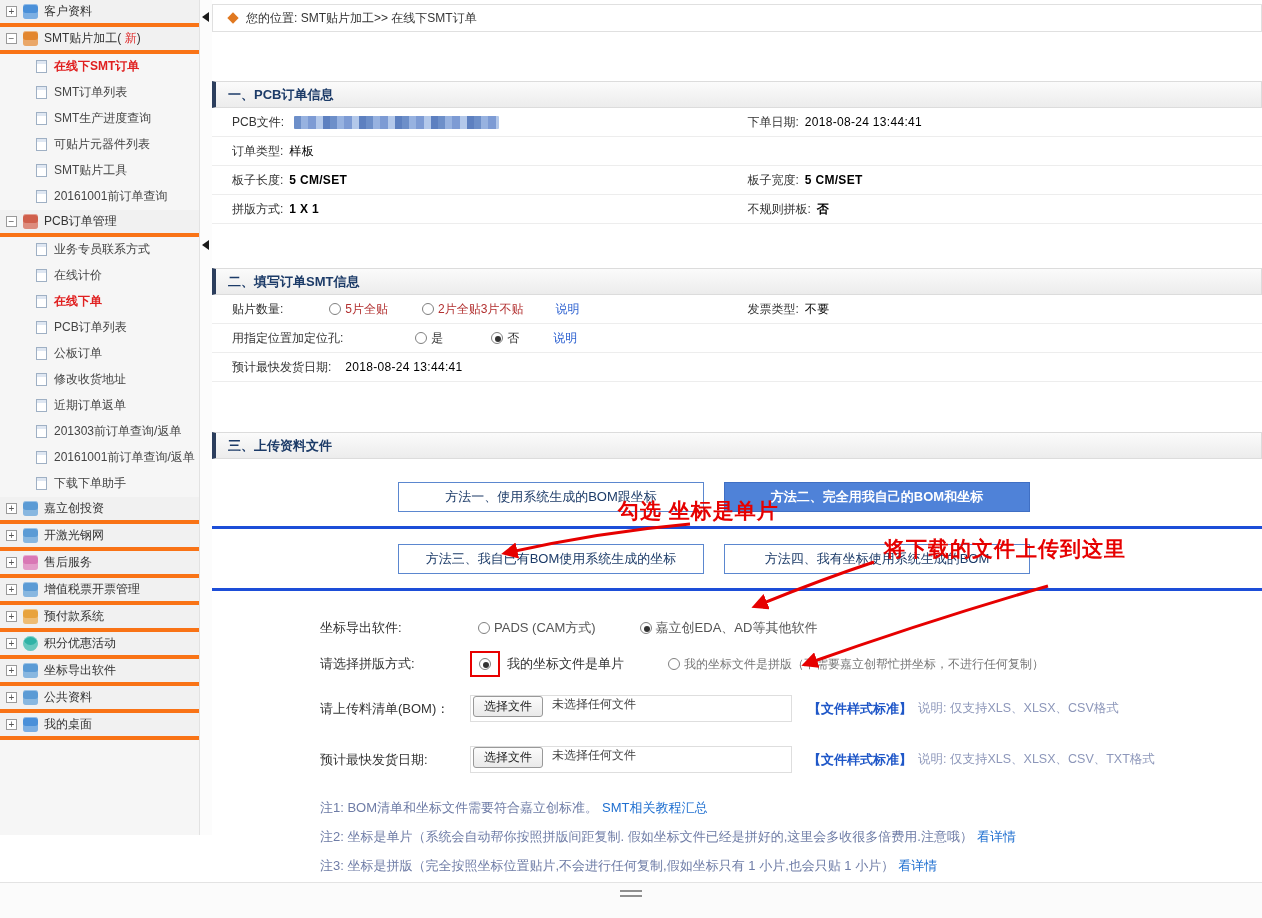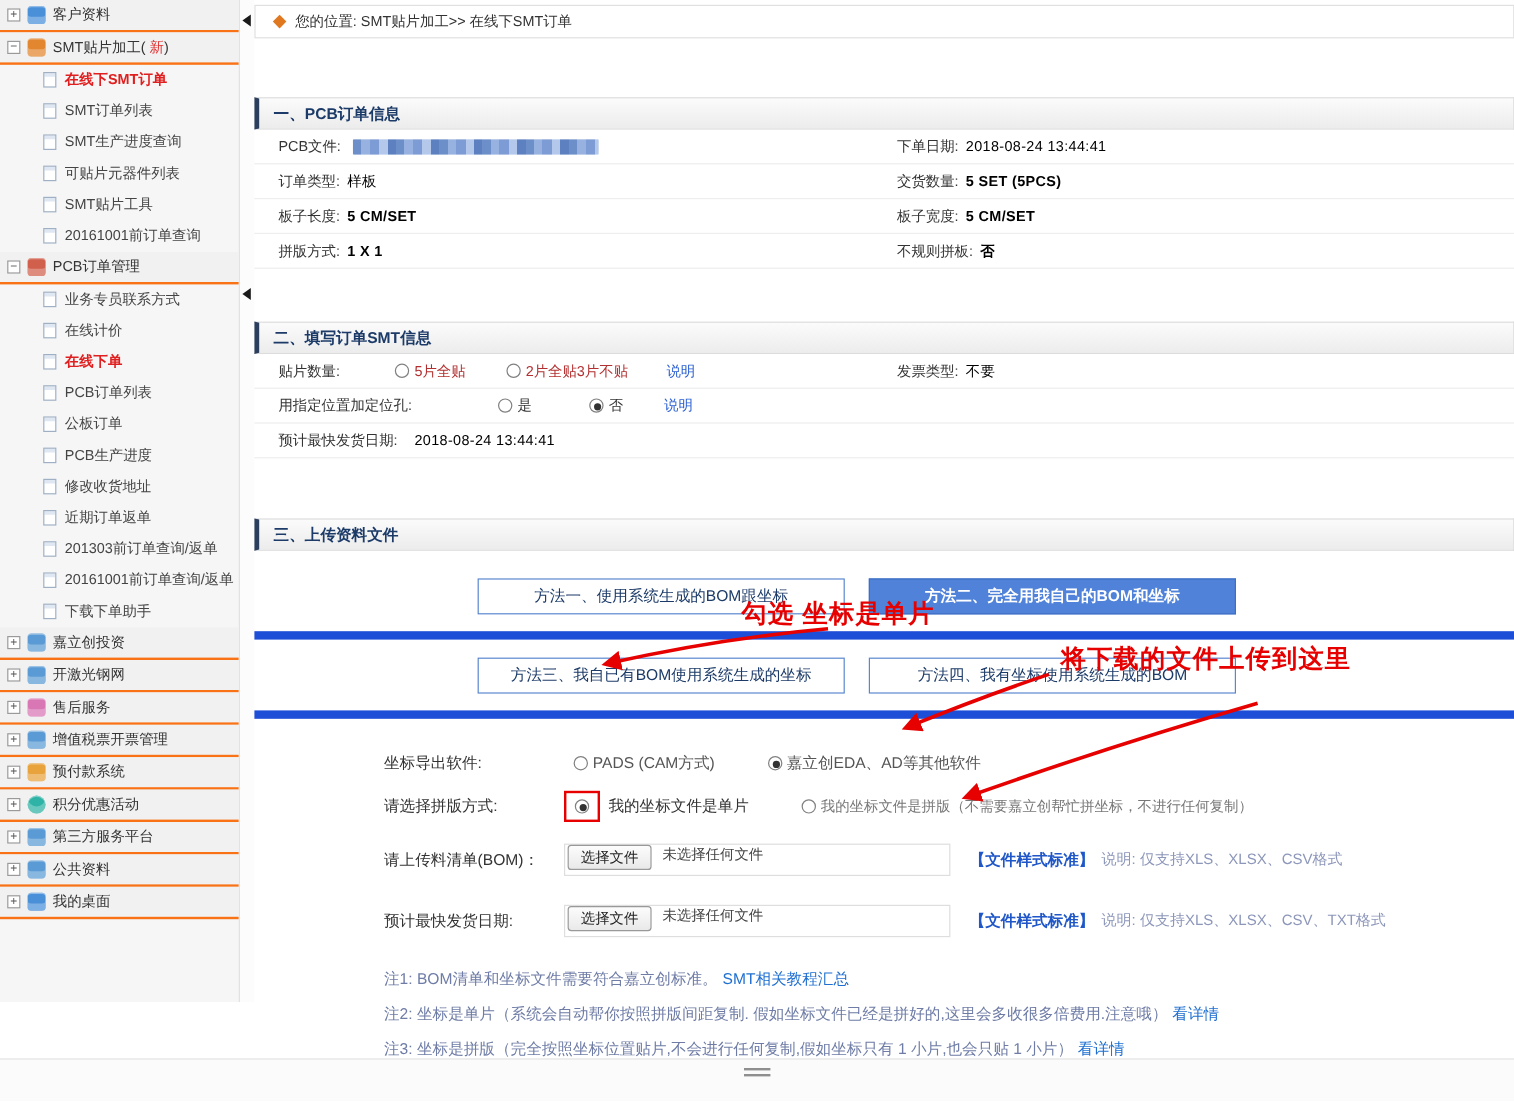--- a/index.html
+++ b/index.html
@@ -3,21 +3,21 @@
 <meta charset="utf-8">
 <style>
   * { box-sizing: border-box; }
   body { margin:0; font-family:"Liberation Sans","DejaVu Sans",sans-serif; color:#333; background:#fff; }
   .page { position:relative; width:1262px; height:918px; background:#fff; overflow:hidden; }
 
   
   .sidebar { position:absolute; left:0; top:0; width:200px; height:835px; background:#f6f6f6;
              border-right:1px solid #e2e2e2; font-size:12px; overflow:hidden; }
   .nav-group { display:flex; align-items:center; gap:6px; min-height:27px; padding-left:6px;
-               border-bottom:2px solid #f97316; background:#f1f1f1; cursor:pointer; }
+               border-bottom:4px solid #f97316; background:#f1f1f1; cursor:pointer; }
   .exp { width:11px; height:11px; border:1px solid #9a9a9a; background:#fff; font-size:10px;
          line-height:9px; text-align:center; color:#555; flex:none; }
   .exp.plus::after { content:"+"; }
   .exp.minus::after { content:"\2212"; }
   .gicon { width:15px; height:15px; border-radius:3px; flex:none;
            box-shadow:inset 0 -6px rgba(255,255,255,.28), inset 0 1px rgba(255,255,255,.4); }
   .glabel { color:#333; }
   .badge { color:#e03030; }
   .nav-item { display:flex; align-items:flex-start; gap:7px; min-height:26px; padding:5px 4px 5px 36px;
               cursor:pointer; color:#444; line-height:15px; }
@@ -54,21 +54,21 @@
 
   .radio { width:12px; height:12px; border:1px solid #808080; border-radius:50%; background:#fff;
            display:inline-block; position:relative; flex:none; }
   .radio.checked::after { content:""; position:absolute; left:3px; top:3px; width:6px; height:6px;
                           border-radius:50%; background:#333; }
   .rlabel { display:inline-flex; align-items:center; gap:4px; cursor:pointer; }
   .redopt { color:#b23030; }
   .link { color:#2a5fd0; cursor:pointer; text-decoration:none; }
 
   
-  .mrow { display:flex; gap:20px; padding-left:186px; padding-bottom:14px; border-bottom:7px solid #1d4ed8; }
+  .mrow { display:flex; gap:20px; padding-left:186px; padding-bottom:14px; border-bottom:3px solid #1d4ed8; }
   .mrow.r1 { margin-top:23px; }
   .mrow.r2 { margin-top:15px; }
   .method { width:306px; height:30px; border:1px solid #5b87cf; background:#fff; color:#1c3b68;
             font-size:13px; cursor:pointer; font-family:inherit; }
   .method.active { background:#4f82d8; color:#fff; border-color:#3f6fc4; font-weight:bold; }
 
   
   .frow { display:flex; align-items:center; padding-left:108px; font-size:13px; }
   .frow.f1 { margin-top:28px; }
   .frow.f2 { margin-top:14px; }
@@ -167,24 +167,20 @@
     <div class="nav-item">
       <span class="dicon"></span>
       <span class="item-lbl">PCB订单列表</span>
     </div>
     <div class="nav-item">
       <span class="dicon"></span>
       <span class="item-lbl">公板订单</span>
     </div>
     <div class="nav-item">
       <span class="dicon"></span>
-      <span class="item-lbl">PCB生产进度</span>
-    </div>
-    <div class="nav-item">
-      <span class="dicon"></span>
       <span class="item-lbl">修改收货地址</span>
     </div>
     <div class="nav-item">
       <span class="dicon"></span>
       <span class="item-lbl">近期订单返单</span>
     </div>
     <div class="nav-item">
       <span class="dicon"></span>
       <span class="item-lbl">201303前订单查询/返单</span>
     </div>
@@ -223,21 +219,21 @@
       <span class="glabel">预付款系统</span>
     </div>
     <div class="nav-group">
       <span class="exp plus"></span>
       <span class="gicon" style="background:#2fb3a6;border-radius:50%"></span>
       <span class="glabel">积分优惠活动</span>
     </div>
     <div class="nav-group">
       <span class="exp plus"></span>
       <span class="gicon" style="background:#5b9bd5"></span>
-      <span class="glabel">第三方服务平台</span>
+      <span class="glabel">坐标导出软件</span>
     </div>
     <div class="nav-group">
       <span class="exp plus"></span>
       <span class="gicon" style="background:#5b9bd5"></span>
       <span class="glabel">公共资料</span>
     </div>
     <div class="nav-group">
       <span class="exp plus"></span>
       <span class="gicon" style="background:#4a90d9"></span>
       <span class="glabel">我的桌面</span>
@@ -266,24 +262,20 @@
         </div>
         <div class="cr">
           <span class="lbl">下单日期:</span>
           <span class="val">2018-08-24 13:44:41</span>
         </div>
       </div>
       <div class="row">
         <div class="cl">
           <span class="lbl">订单类型:</span>
           <span class="val">样板</span>
-        </div>
-        <div class="cr">
-          <span class="lbl">交货数量:</span>
-          <span class="val b">5 SET (5PCS)</span>
         </div>
       </div>
       <div class="row">
         <div class="cl">
           <span class="lbl">板子长度:</span>
           <span class="val b">5 CM/SET</span>
         </div>
         <div class="cr">
           <span class="lbl">板子宽度:</span>
           <span class="val b">5 CM/SET</span>

